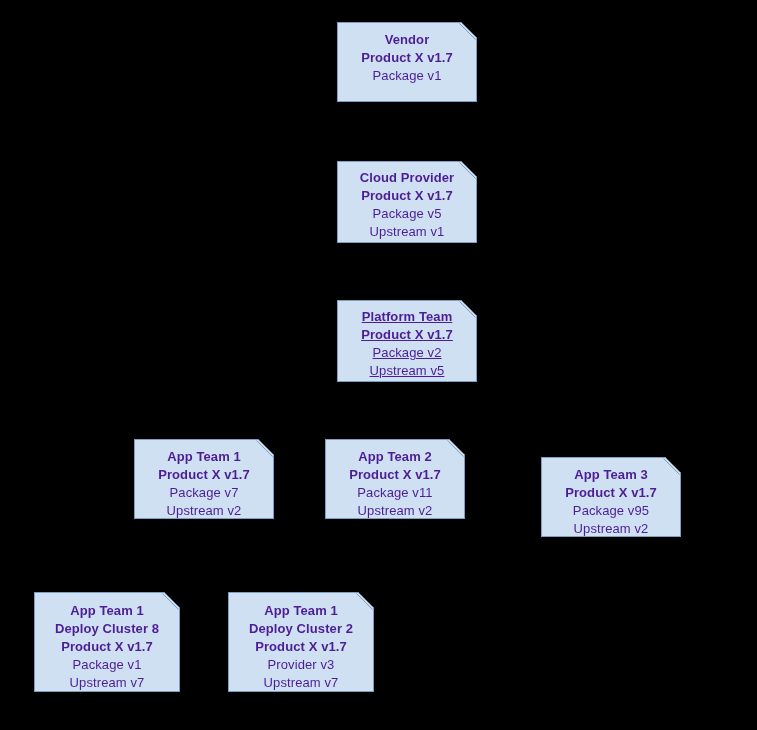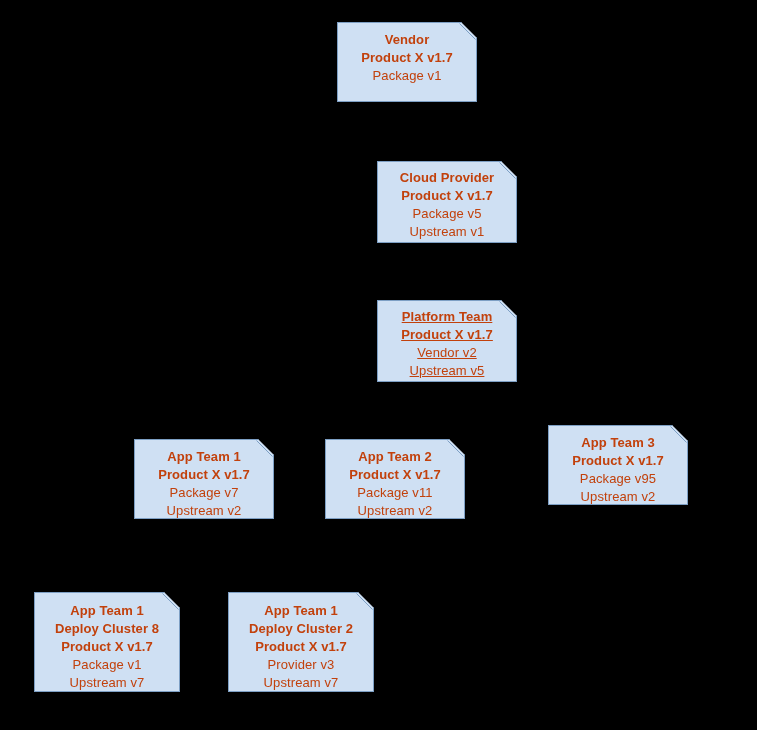--- a/index.html
+++ b/index.html
@@ -24,21 +24,21 @@
   .note {
     position: absolute;
     background: #cfe0f3;
     border: 1px solid #7d9fc4;
     overflow: hidden;
     display: flex;
     flex-direction: column;
     align-items: center;
     justify-content: flex-start;
     text-align: center;
-    color: #c2410c;
+    color: #4c1d95;
     -webkit-clip-path: polygon(0 0, calc(100% - 16px) 0, 100% 16px, 100% 100%, 0 100%);
     clip-path: polygon(0 0, calc(100% - 16px) 0, 100% 16px, 100% 100%, 0 100%);
   }
 
   .note .line {
     font-size: 13px;
     line-height: 18px;
     white-space: nowrap;
     letter-spacing: 0.1px;
   }
@@ -59,21 +59,21 @@
   }
   .fold line {
     stroke: #7d9fc4;
     stroke-width: 1;
   }
 
   
   .w140 { width: 140px; }
   .w146 { width: 146px; }
   .h80  { height: 80px;  padding-top: 8px; }
-  .h82  { height: 82px;  padding-top: 7px; margin-left: 40px; }
+  .h82  { height: 82px;  padding-top: 7px; }
   .h100 { height: 100px; padding-top: 9px; }
 </style>
 </head>
 <body>
 
 <div id="canvas">
 
   <div class="note w140 h80" style="left:337px; top:22px;">
     <svg class="fold" viewBox="0 0 17 17">
         <line x1="0.5" y1="0.5" x2="16.5" y2="16.5"></line>
@@ -92,21 +92,21 @@
     <div class="line">Package v5</div>
     <div class="line">Upstream v1</div>
   </div>
 
   <div class="note w140 h82" style="left:337px; top:300px;text-decoration:underline;">
     <svg class="fold" viewBox="0 0 17 17">
         <line x1="0.5" y1="0.5" x2="16.5" y2="16.5"></line>
       </svg>
     <div class="line bold">Platform Team</div>
     <div class="line bold">Product X v1.7</div>
-    <div class="line">Vendor v2</div>
+    <div class="line">Package v2</div>
     <div class="line">Upstream v5</div>
     <div class="line">Upstream v1</div>
   </div>
 
   <div class="note w140 h80" style="left:134px; top:439px;">
     <svg class="fold" viewBox="0 0 17 17">
         <line x1="0.5" y1="0.5" x2="16.5" y2="16.5"></line>
       </svg>
     <div class="line bold">App Team 1</div>
     <div class="line bold">Product X v1.7</div>
@@ -117,21 +117,21 @@
   <div class="note w140 h80" style="left:325px; top:439px;">
     <svg class="fold" viewBox="0 0 17 17">
         <line x1="0.5" y1="0.5" x2="16.5" y2="16.5"></line>
       </svg>
     <div class="line bold">App Team 2</div>
     <div class="line bold">Product X v1.7</div>
     <div class="line">Package v11</div>
     <div class="line">Upstream v2</div>
   </div>
 
-  <div class="note w140 h80" style="left:541px; top:425px;margin-left:7px;">
+  <div class="note w140 h80" style="left:541px; top:457px;">
     <svg class="fold" viewBox="0 0 17 17">
         <line x1="0.5" y1="0.5" x2="16.5" y2="16.5"></line>
       </svg>
     <div class="line bold">App Team 3</div>
     <div class="line bold">Product X v1.7</div>
     <div class="line">Package v95</div>
     <div class="line">Upstream v2</div>
   </div>
 
   <div class="note w146 h100" style="left:34px; top:592px;">

